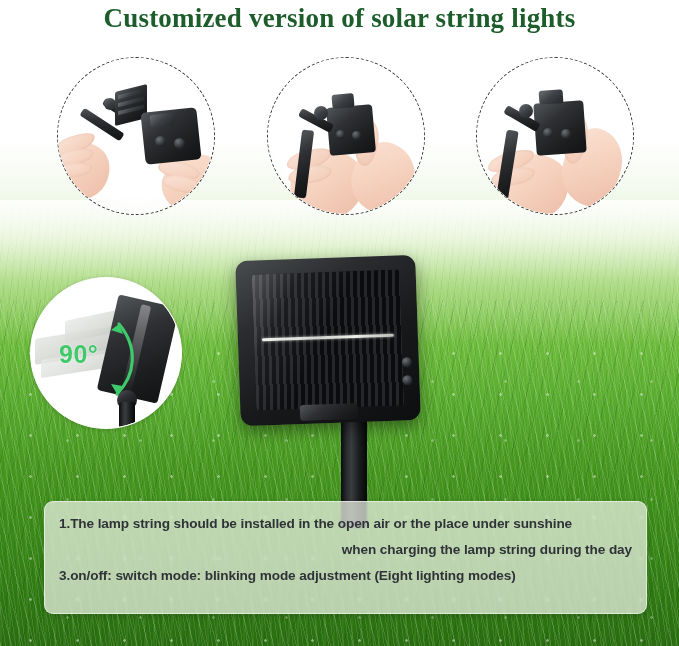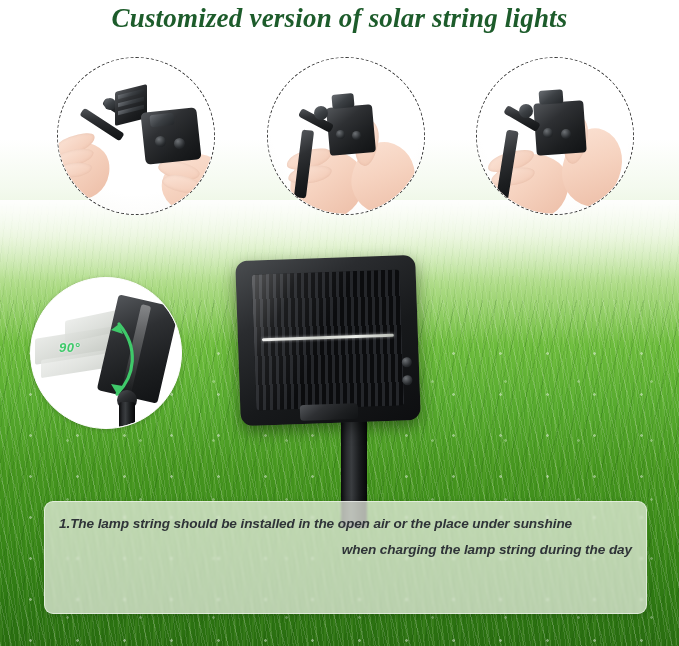--- a/index.html
+++ b/index.html
@@ -1,20 +1,20 @@
 <!DOCTYPE html>
 <html><head>
 <meta charset="utf-8">
 <style>
   html,body{margin:0;padding:0;background:#fff;}
   body{
     font-family:"Liberation Sans",sans-serif;
     width:679px;height:646px;overflow:hidden;position:relative;
   }
-  #stage{position:absolute;inset:0;width:679px;height:646px;overflow:hidden;background:#fff;font-style:italic;}
+  #stage{position:absolute;inset:0;width:679px;height:646px;overflow:hidden;background:#fff;}
 
   
   .bg-sky{position:absolute;left:0;top:0;width:679px;height:240px;
     background:linear-gradient(180deg,#ffffff 0%,#ffffff 58%,#f4faef 78%,#e4f3d4 100%);}
   .bg-grass{position:absolute;left:0;top:200px;width:679px;height:446px;
     background:
       linear-gradient(180deg,rgba(255,255,255,.96) 0%,rgba(255,255,255,.70) 8%,rgba(233,247,218,.35) 18%,rgba(255,255,255,0) 32%),
       linear-gradient(180deg,#dff0c6 0%,#bfe398 9%,#8fcd5c 20%,#6cbb3c 33%,#57aa2e 46%,#46961f 60%,#3b8a19 74%,#2f7a13 88%,#296d10 100%);}
   
   .blades{position:absolute;left:0;top:200px;width:679px;height:446px;opacity:.55;
@@ -56,21 +56,21 @@
   .hw-l{position:absolute;background:linear-gradient(145deg,#6a6e73 0%,#3c4044 50%,#232629 100%);}
   .hw-hi{position:absolute;background:linear-gradient(180deg,rgba(255,255,255,.55),rgba(255,255,255,0));}
 
   
   .circ90{position:absolute;left:30px;top:277px;width:150px;height:150px;border-radius:50%;
     overflow:hidden;border:1px solid #ffffff;background:#fff;
     box-shadow:0 1px 4px rgba(0,0,0,.18);}
   .circ90 .inner{position:absolute;inset:0;border-radius:50%;overflow:hidden;background:#ffffff;}
   .ghost{position:absolute;background:linear-gradient(160deg,#e9ebe8 0%,#d7dad5 55%,#c3c7c1 100%);}
   .deg{position:absolute;font-family:"Liberation Sans",sans-serif;font-weight:700;
-    font-size:13px;color:#3fc96a;letter-spacing:.5px;text-shadow:0 0 2px rgba(255,255,255,.9);}
+    font-size:25px;color:#3fc96a;letter-spacing:.5px;text-shadow:0 0 2px rgba(255,255,255,.9);}
 
   
   .panel-body{position:absolute;border-radius:12px;
     background:linear-gradient(150deg,#4a4d50 0%,#2a2c2f 28%,#17191b 60%,#0d0e10 100%);
     box-shadow:0 6px 16px rgba(0,0,0,.42);}
   .cells{position:absolute;border-radius:4px;overflow:hidden;
     background:
       repeating-linear-gradient(90deg,#24262a 0px,#24262a 3px,#0b0c0e 3px,#0b0c0e 7px),
       #111315;}
   .cells-sheen{position:absolute;inset:0;
@@ -201,16 +201,17 @@
         <path d="M86 116 L 80 106 L 92 108 Z" fill="#3fc96a"></path>
       </svg>
       <div class="deg" style="left:28px;top:62px;">90°</div>
     </div>
   </div>
 
   <div class="instr">
     <ul>
       <li>1.The lamp string should be installed in the open air or the place under sunshine</li>
       <li class="indent">when charging the lamp string during the day</li>
+      <li>3.on/off: switch mode: blinking mode adjustment (Eight lighting modes)</li>
     </ul>
   </div>
 
 </div>
 
 </body></html>

